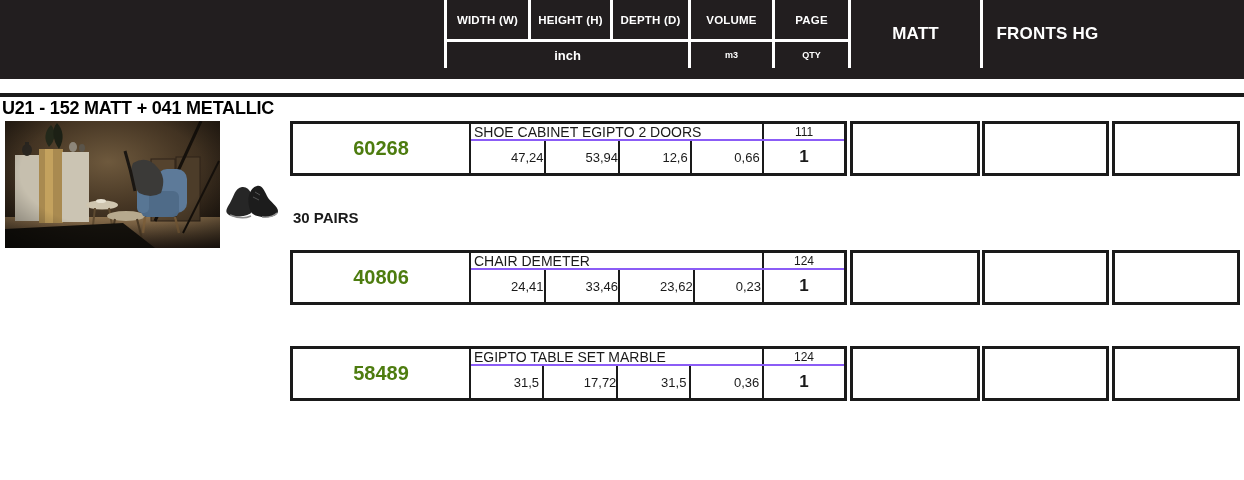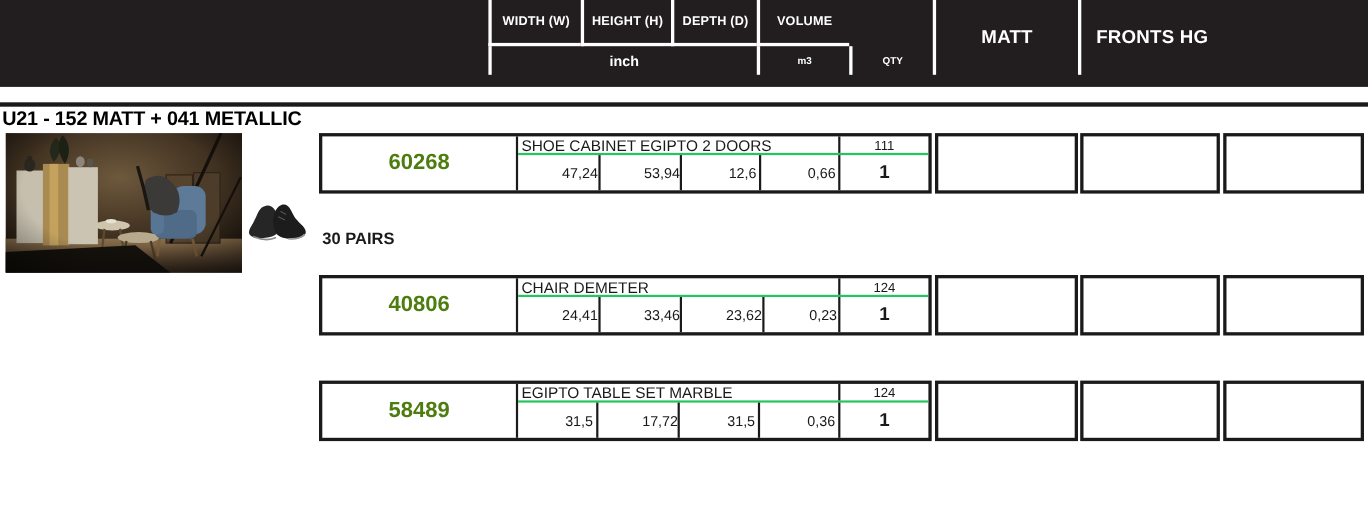--- a/index.html
+++ b/index.html
@@ -31,21 +31,21 @@
   .pairs { position:absolute; left:293px; top:209px; font-size:15px; font-weight:bold; color:#1a1a1a; }
 
   
   .ptable {
     position:absolute; left:290px; width:557px; height:55px;
     border:3px solid #1a1a1a; background:#ffffff; display:flex;
   }
   .code { width:178px; border-right:2px solid #1a1a1a; display:flex; align-items:center; justify-content:center;
           font-size:20px; font-weight:bold; color:#4d7c0f; }
   .mid { flex:1; display:flex; flex-direction:column; }
-  .toprow { height:17px; border-bottom:2px solid #22c55e; display:flex;gap:20px; }
+  .toprow { height:17px; border-bottom:2px solid #8b5cf6; display:flex;gap:20px; }
   .pname { flex:1; display:flex; align-items:center; padding-left:3px; font-size:14px; white-space:nowrap; overflow:hidden; }
   .ppage { width:82px; border-left:2px solid #1a1a1a; display:flex; align-items:center; justify-content:center; font-size:12px; }
   .botrow { flex:1; display:flex; }
   .dim { flex:1; border-left:2px solid #1a1a1a; display:flex; align-items:center; justify-content:center; font-size:13px;padding-left:40px; }
   .dim.first { border-left:none; }
   .pqty { width:82px; border-left:2px solid #1a1a1a; display:flex; align-items:center; justify-content:center;
           font-size:17px; font-weight:bold; }
 
   
   .fbox { position:absolute; height:55px; border:3px solid #1a1a1a; background:#ffffff; }
@@ -58,20 +58,21 @@
 <body>
 
 <div id="screen">
 
   <header class="hdr">
     <div class="h-spacer"></div>
     <div class="hcell h-dim" style="grid-column:2">WIDTH (W)</div>
     <div class="hcell h-dim" style="grid-column:3">HEIGHT (H)</div>
     <div class="hcell h-dim" style="grid-column:4">DEPTH (D)</div>
     <div class="hcell h-dim" style="grid-column:5">VOLUME</div>
+    <div class="hcell h-dim" style="grid-column:6">PAGE</div>
     <div class="hcell h-inch">inch</div>
     <div class="hcell h-m3">m3</div>
     <div class="hcell h-qty">QTY</div>
     <div class="hcell h-fin" style="grid-column:7">MATT</div>
     <div class="hcell h-fin" style="grid-column:8">FRONTS HG</div>
   </header>
 
   <div class="rule"></div>
   <div class="sec-title">U21 - 152 MATT + 041 METALLIC</div>
 

